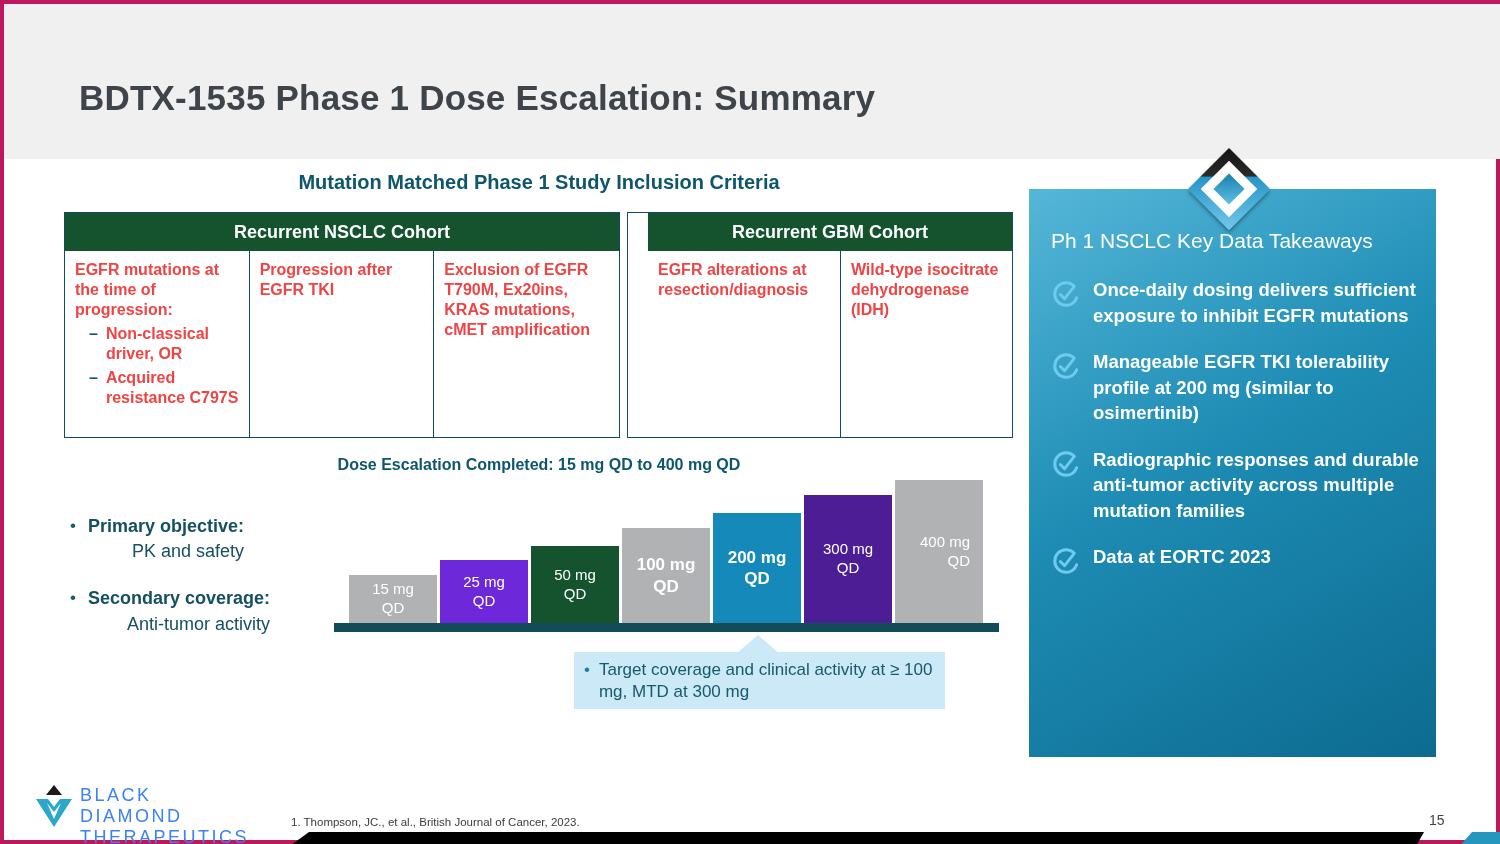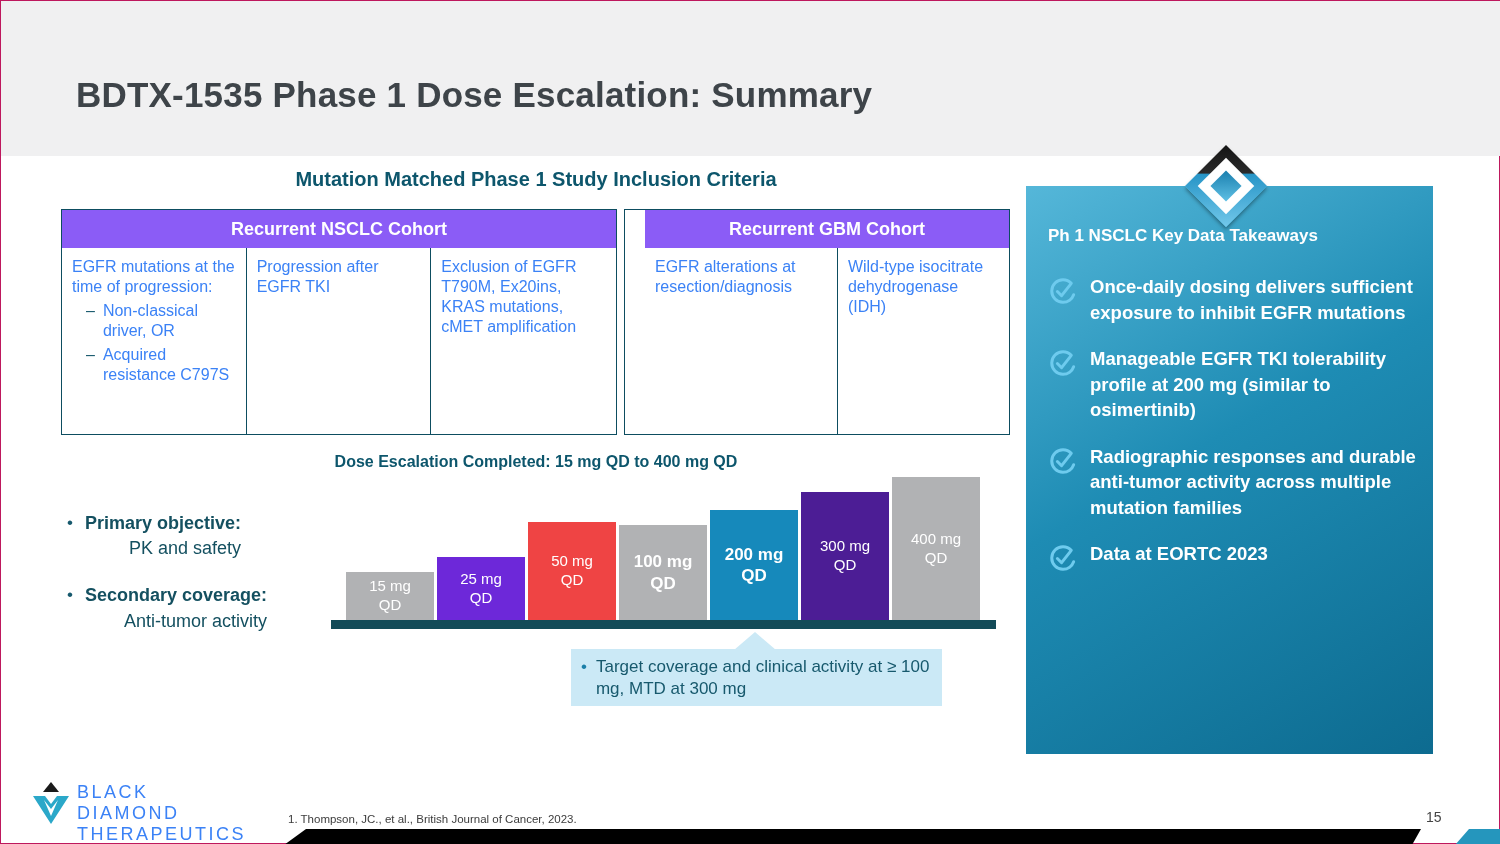--- a/index.html
+++ b/index.html
@@ -1,35 +1,35 @@
 <!DOCTYPE html>
 <html><head>
 <meta charset="utf-8">
 <style>
   * { margin:0; padding:0; box-sizing:border-box; }
   html,body { width:1500px; height:844px; }
   body { font-family:"Liberation Sans", sans-serif; background:#ffffff; position:relative; overflow:hidden; }
-  .slide { position:absolute; inset:0; background:#ffffff; border:1px solid #be185d; }
+  .slide { position:absolute; inset:0; background:#ffffff; border:4px solid #be185d; }
 
   
   .header-band { position:absolute; left:0; top:0; width:1500px; height:155px; background:#f0f0f1; }
   .slide-title { position:absolute; left:75px; top:74px; font-size:35px; font-weight:600; color:#3e4449; letter-spacing:0.2px; }
 
   
   .sec-heading { position:absolute; left:60px; width:950px; text-align:center; font-weight:700; color:#0d566c; }
   .inclusion-heading { top:167px; font-size:20px; }
   .dose-heading { top:452px; font-size:16px; }
 
   
   .cohort-table { position:absolute; top:208px; border:1px solid #0d4d60; background:#ffffff; }
   .cohort-table.nsclc { left:60px; width:556px; height:226px; }
   .cohort-table.gbm { left:623px; width:386px; height:226px;padding-left:20px; }
-  .cohort-header { height:38px; background:#8b5cf6; color:#ffffff; font-weight:700; font-size:18px; display:flex; align-items:center; justify-content:center; }
+  .cohort-header { height:38px; background:#14532d; color:#ffffff; font-weight:700; font-size:18px; display:flex; align-items:center; justify-content:center; }
   .cohort-body { display:flex; height:187px; }
-  .cohort-cell { border-right:1px solid #0d4d60; padding:9px 10px; font-size:16px; color:#3b82f6; line-height:1.25; }
+  .cohort-cell { border-right:1px solid #0d4d60; padding:9px 10px; font-size:16px; color:#ef4444; line-height:1.25;font-weight:bold; }
   .cohort-cell:last-child { border-right:none; }
   .nsclc .cohort-cell { width:33.33%; }
   .gbm .cohort-cell { width:53%; }
   .gbm .cohort-cell:last-child { width:47%; }
   .dash-list { margin-top:2px; }
   .dash-item { display:flex; margin:4px 0 0 14px; }
   .dash-item::before { content:"\2013"; margin-right:8px; color:#17596d; }
 
   
   .objectives { position:absolute; left:66px; top:510px; width:280px;text-align:right; }
@@ -38,31 +38,31 @@
   .objective .obj-text { font-size:18px; color:#145060; line-height:1.4; }
   .obj-label { font-weight:700; display:block; }
 
   
   .chart { position:absolute; left:330px; top:462px; width:665px; height:166px; }
   .chart-baseline { position:absolute; left:0; bottom:0; width:665px; height:9px; background:#134b58; }
   .bar { position:absolute; bottom:9px; width:88px; background:#b1b2b4; display:flex; align-items:center; justify-content:center; text-align:center; }
   .bar-label { color:#ffffff; font-size:15px; line-height:1.25; width:62px; }
   .bar.emph .bar-label { font-weight:700; font-size:17px; width:70px; }
   .b0 { left:15px; }  .b1 { left:106px; } .b2 { left:197px; } .b3 { left:288px; }
-  .b4 { left:379px; } .b5 { left:470px; } .b6 { left:561px; }
+  .b4 { left:379px; } .b5 { left:470px; } .b6 { left:561px;text-align:right; }
 
   
   .callout-tri { position:absolute; left:733px; top:631px; width:0; height:0; border-left:21px solid transparent; border-right:21px solid transparent; border-bottom:18px solid #cbe9f6; }
   .callout { position:absolute; left:570px; top:648px; width:371px; height:57px; background:#cbe9f6; display:flex; padding:7px 10px; }
   .callout::before { content:"\2022"; color:#1b7fa8; font-size:17px; margin-right:9px; line-height:1.3; }
   .callout-text { font-size:17px; color:#17596d; line-height:1.3; }
 
   
   .panel { position:absolute; left:1025px; top:185px; width:407px; height:568px; background:linear-gradient(150deg, #55b7d9 0%, #1e8cb4 45%, #0d6b90 100%); }
-  .panel-title { position:absolute; left:22px; top:40px; color:#ffffff; font-weight:700; font-size:17px; }
+  .panel-title { position:absolute; left:22px; top:40px; color:#ffffff; font-weight:400; font-size:21px; }
   .takeaway-list { position:absolute; left:22px; top:88px; width:368px; }
   .takeaway { display:flex; margin-bottom:21px; }
   .takeaway .check-wrap { flex:0 0 42px; padding-top:2px; }
   .takeaway-text { color:#ffffff; font-weight:700; font-size:18.5px; line-height:1.38; }
   .takeaway-text sup { font-size:11px; }
 
   
   .diamond { position:absolute; left:1196px; top:156px; width:58px; height:58px; transform:rotate(45deg); background:linear-gradient(135deg, #141414 0%, #2b2b2b 34%, #2795c7 36%, #73c8ea 100%); box-shadow:2px 2px 4px rgba(0,0,0,0.35); }
   .diamond-inner { position:absolute; left:9px; top:9px; width:40px; height:40px; background:#ffffff; }
   .diamond-core { position:absolute; left:18px; top:18px; width:22px; height:22px; background:linear-gradient(135deg, #1a7fae 0%, #5fc0e5 100%); }
@@ -125,21 +125,21 @@
     </div>
   </div>
 
   <div class="chart">
     <div class="bar b0" style="height: 48px; background: rgb(177, 178, 180);">
         <span class="bar-label">15 mg QD</span>
       </div>
     <div class="bar b1" style="height: 63px; background: #6d28d9;">
         <span class="bar-label">25 mg QD</span>
       </div>
-    <div class="bar b2" style="height: 98px; background: #ef4444;">
+    <div class="bar b2" style="height: 77px; background: #14532d;">
         <span class="bar-label">50 mg QD</span>
       </div>
     <div class="bar b3 emph" style="height: 95px; background: rgb(177, 178, 180);">
         <span class="bar-label">100 mg QD</span>
       </div>
     <div class="bar b4 emph" style="height: 110px; background: rgb(22, 137, 187);">
         <span class="bar-label">200 mg QD</span>
       </div>
     <div class="bar b5" style="height: 128px; background: #4c1d95;">
         <span class="bar-label">300 mg QD</span>

